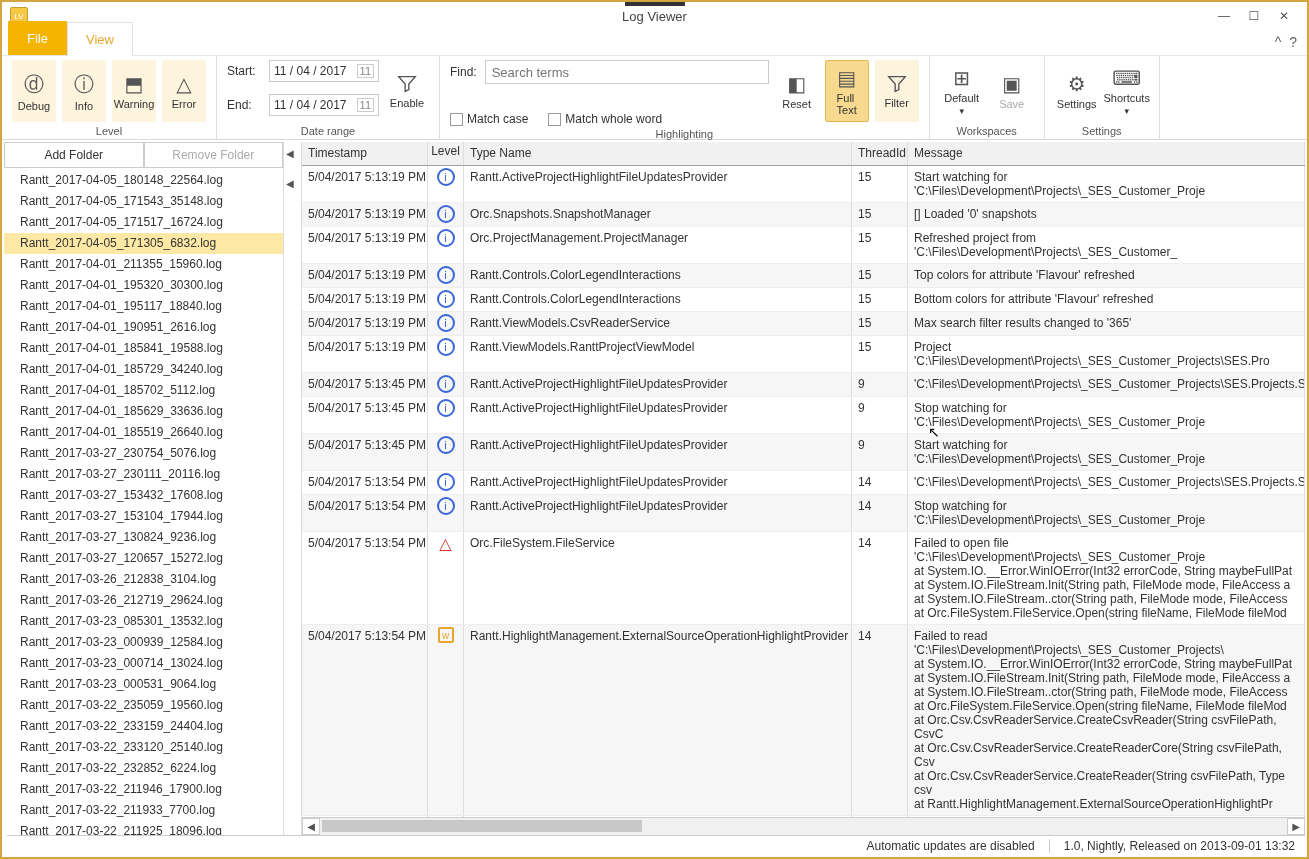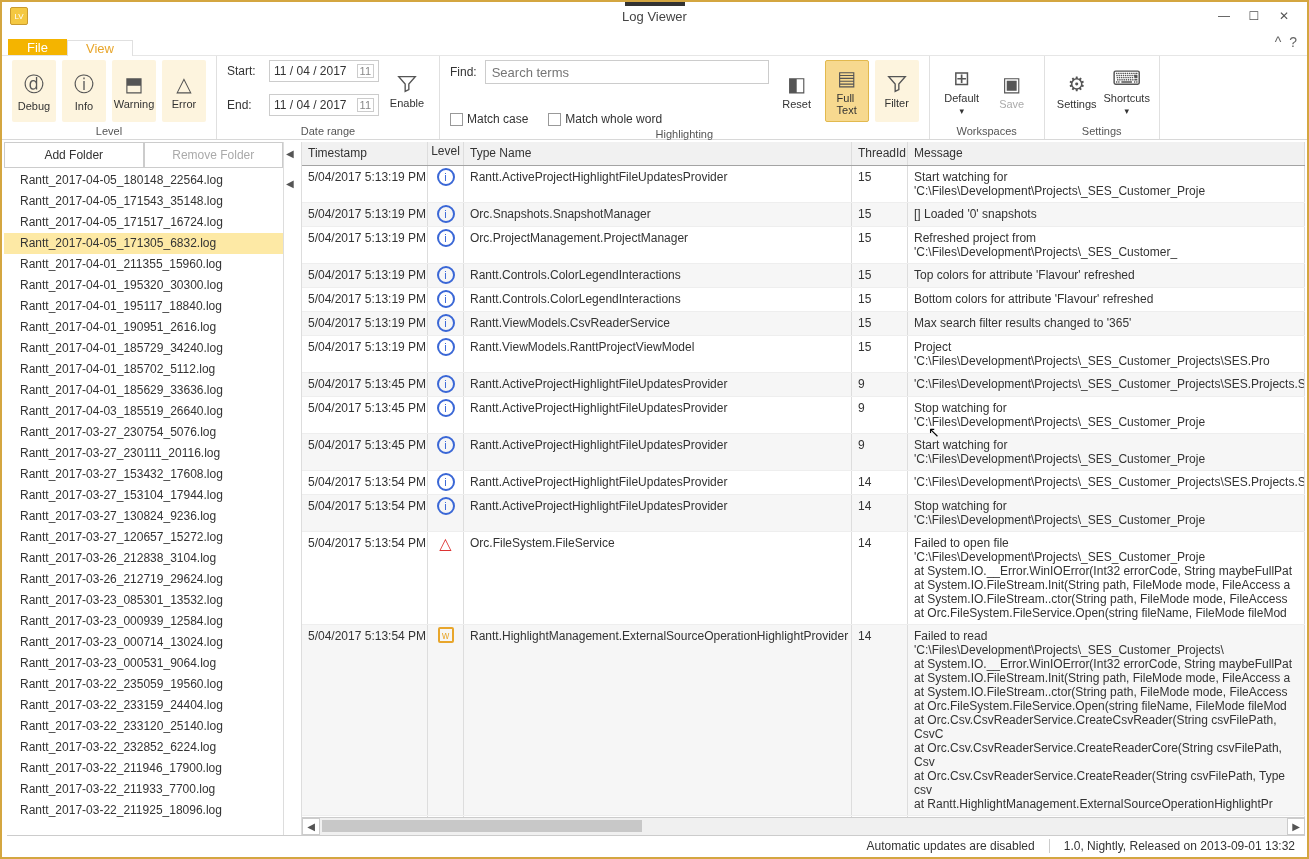--- a/index.html
+++ b/index.html
@@ -8,21 +8,21 @@
 
 .titlebar { height: 28px; display: flex; align-items: center; justify-content: space-between; padding: 0 8px; background: #fff; position: relative; }
 .titlebar .app-icon { width: 18px; height: 18px; background: #f4c842; border: 1px solid #c99a2e; border-radius: 2px; font-size: 8px; display:flex; align-items:center; justify-content:center; color:#fff;text-align:right;}
 .titlebar .title { position: absolute; left: 50%; transform: translateX(-50%); font-size: 13px; color: #444; }
 .titlebar .top-handle { position:absolute; left:50%; top:0; transform:translateX(-50%); width:60px; height:4px; background:#333; }
 .titlebar .win-controls { display: flex; gap: 0; }
 .titlebar .win-btn { width: 30px; height: 22px; display:flex; align-items:center; justify-content:center; font-size:12px; color:#555; }
 
 
 .menutabs { height: 26px; display: flex; align-items: flex-end; padding-left: 6px; border-bottom: 1px solid #e6e6e6; position: relative; }
-.menutabs .tab { padding: 0 18px; font-size: 13px; cursor: pointer; border: 1px solid transparent; border-bottom: none; }
+.menutabs .tab { padding: 9px 18px; font-size: 13px; cursor: pointer; border: 1px solid transparent; border-bottom: none; }
 .menutabs .tab.file { background: #f4b400; color: #fff; }
 .menutabs .tab.view { color: #e8a62c; border-color: #e0e0e0; background:#fff; position:relative; top:1px; }
 .menutabs .right-icons { position:absolute; right:10px; top:4px; display:flex; gap:8px; color:#666; font-size:14px;}
 
 
 .ribbon { height: 84px; display: flex; border-bottom: 1px solid #d8d8d8; background: #fff; }
 .ribbon-group { border-right: 1px solid #e0e0e0; padding: 4px 10px 2px; display: flex; flex-direction: column; justify-content: space-between;}
 .ribbon-group .group-label { text-align: center; font-size: 11px; color: #555; margin-top: 2px; }
 .ribbon-group .group-body { display: flex; align-items: flex-start; gap: 6px; flex: 1; }
 
@@ -246,24 +246,25 @@
     </div>
     <div class="file-list" id="file-list">
         <div class="file-item">Rantt_2017-04-05_180148_22564.log</div>
         <div class="file-item">Rantt_2017-04-05_171543_35148.log</div>
         <div class="file-item">Rantt_2017-04-05_171517_16724.log</div>
         <div class="file-item selected">Rantt_2017-04-05_171305_6832.log</div>
         <div class="file-item">Rantt_2017-04-01_211355_15960.log</div>
         <div class="file-item">Rantt_2017-04-01_195320_30300.log</div>
         <div class="file-item">Rantt_2017-04-01_195117_18840.log</div>
         <div class="file-item">Rantt_2017-04-01_190951_2616.log</div>
+        <div class="file-item">Rantt_2017-04-01_185841_19588.log</div>
         <div class="file-item">Rantt_2017-04-01_185729_34240.log</div>
         <div class="file-item">Rantt_2017-04-01_185702_5112.log</div>
         <div class="file-item">Rantt_2017-04-01_185629_33636.log</div>
-        <div class="file-item">Rantt_2017-04-03_185519_26640.log</div>
+        <div class="file-item">Rantt_2017-04-01_185519_26640.log</div>
         <div class="file-item">Rantt_2017-03-27_230754_5076.log</div>
         <div class="file-item">Rantt_2017-03-27_230111_20116.log</div>
         <div class="file-item">Rantt_2017-03-27_153432_17608.log</div>
         <div class="file-item">Rantt_2017-03-27_153104_17944.log</div>
         <div class="file-item">Rantt_2017-03-27_130824_9236.log</div>
         <div class="file-item">Rantt_2017-03-27_120657_15272.log</div>
         <div class="file-item">Rantt_2017-03-26_212838_3104.log</div>
         <div class="file-item">Rantt_2017-03-26_212719_29624.log</div>
         <div class="file-item">Rantt_2017-03-23_085301_13532.log</div>
         <div class="file-item">Rantt_2017-03-23_000939_12584.log</div>

